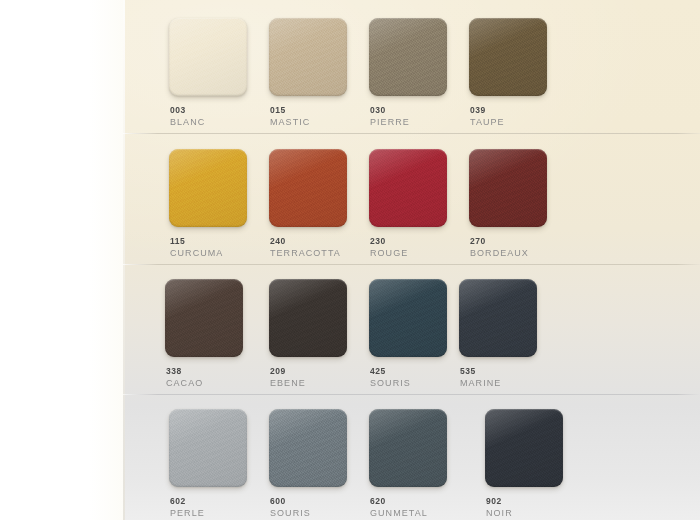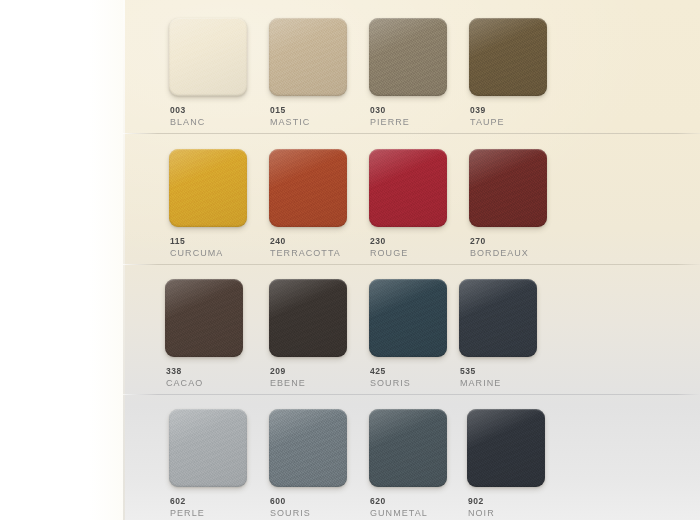--- a/index.html
+++ b/index.html
@@ -264,21 +264,21 @@
         <div class="swatch" style="background: rgb(74, 86, 92);">
           <div class="grain"></div>
           <div class="hl"></div>
           <div class="lip"></div>
         </div>
         <div class="labels">
           <div class="code">620</div>
           <div class="name">GUNMETAL</div>
         </div>
       </div>
-      <div class="cell" style="left: 344px; top: 409px;">
+      <div class="cell" style="left: 362px; top: 409px;">
         <div class="swatch" style="background: rgb(47, 52, 59);">
           <div class="grain"></div>
           <div class="hl"></div>
           <div class="lip"></div>
         </div>
         <div class="labels">
           <div class="code">902</div>
           <div class="name">NOIR</div>
         </div>
       </div>

